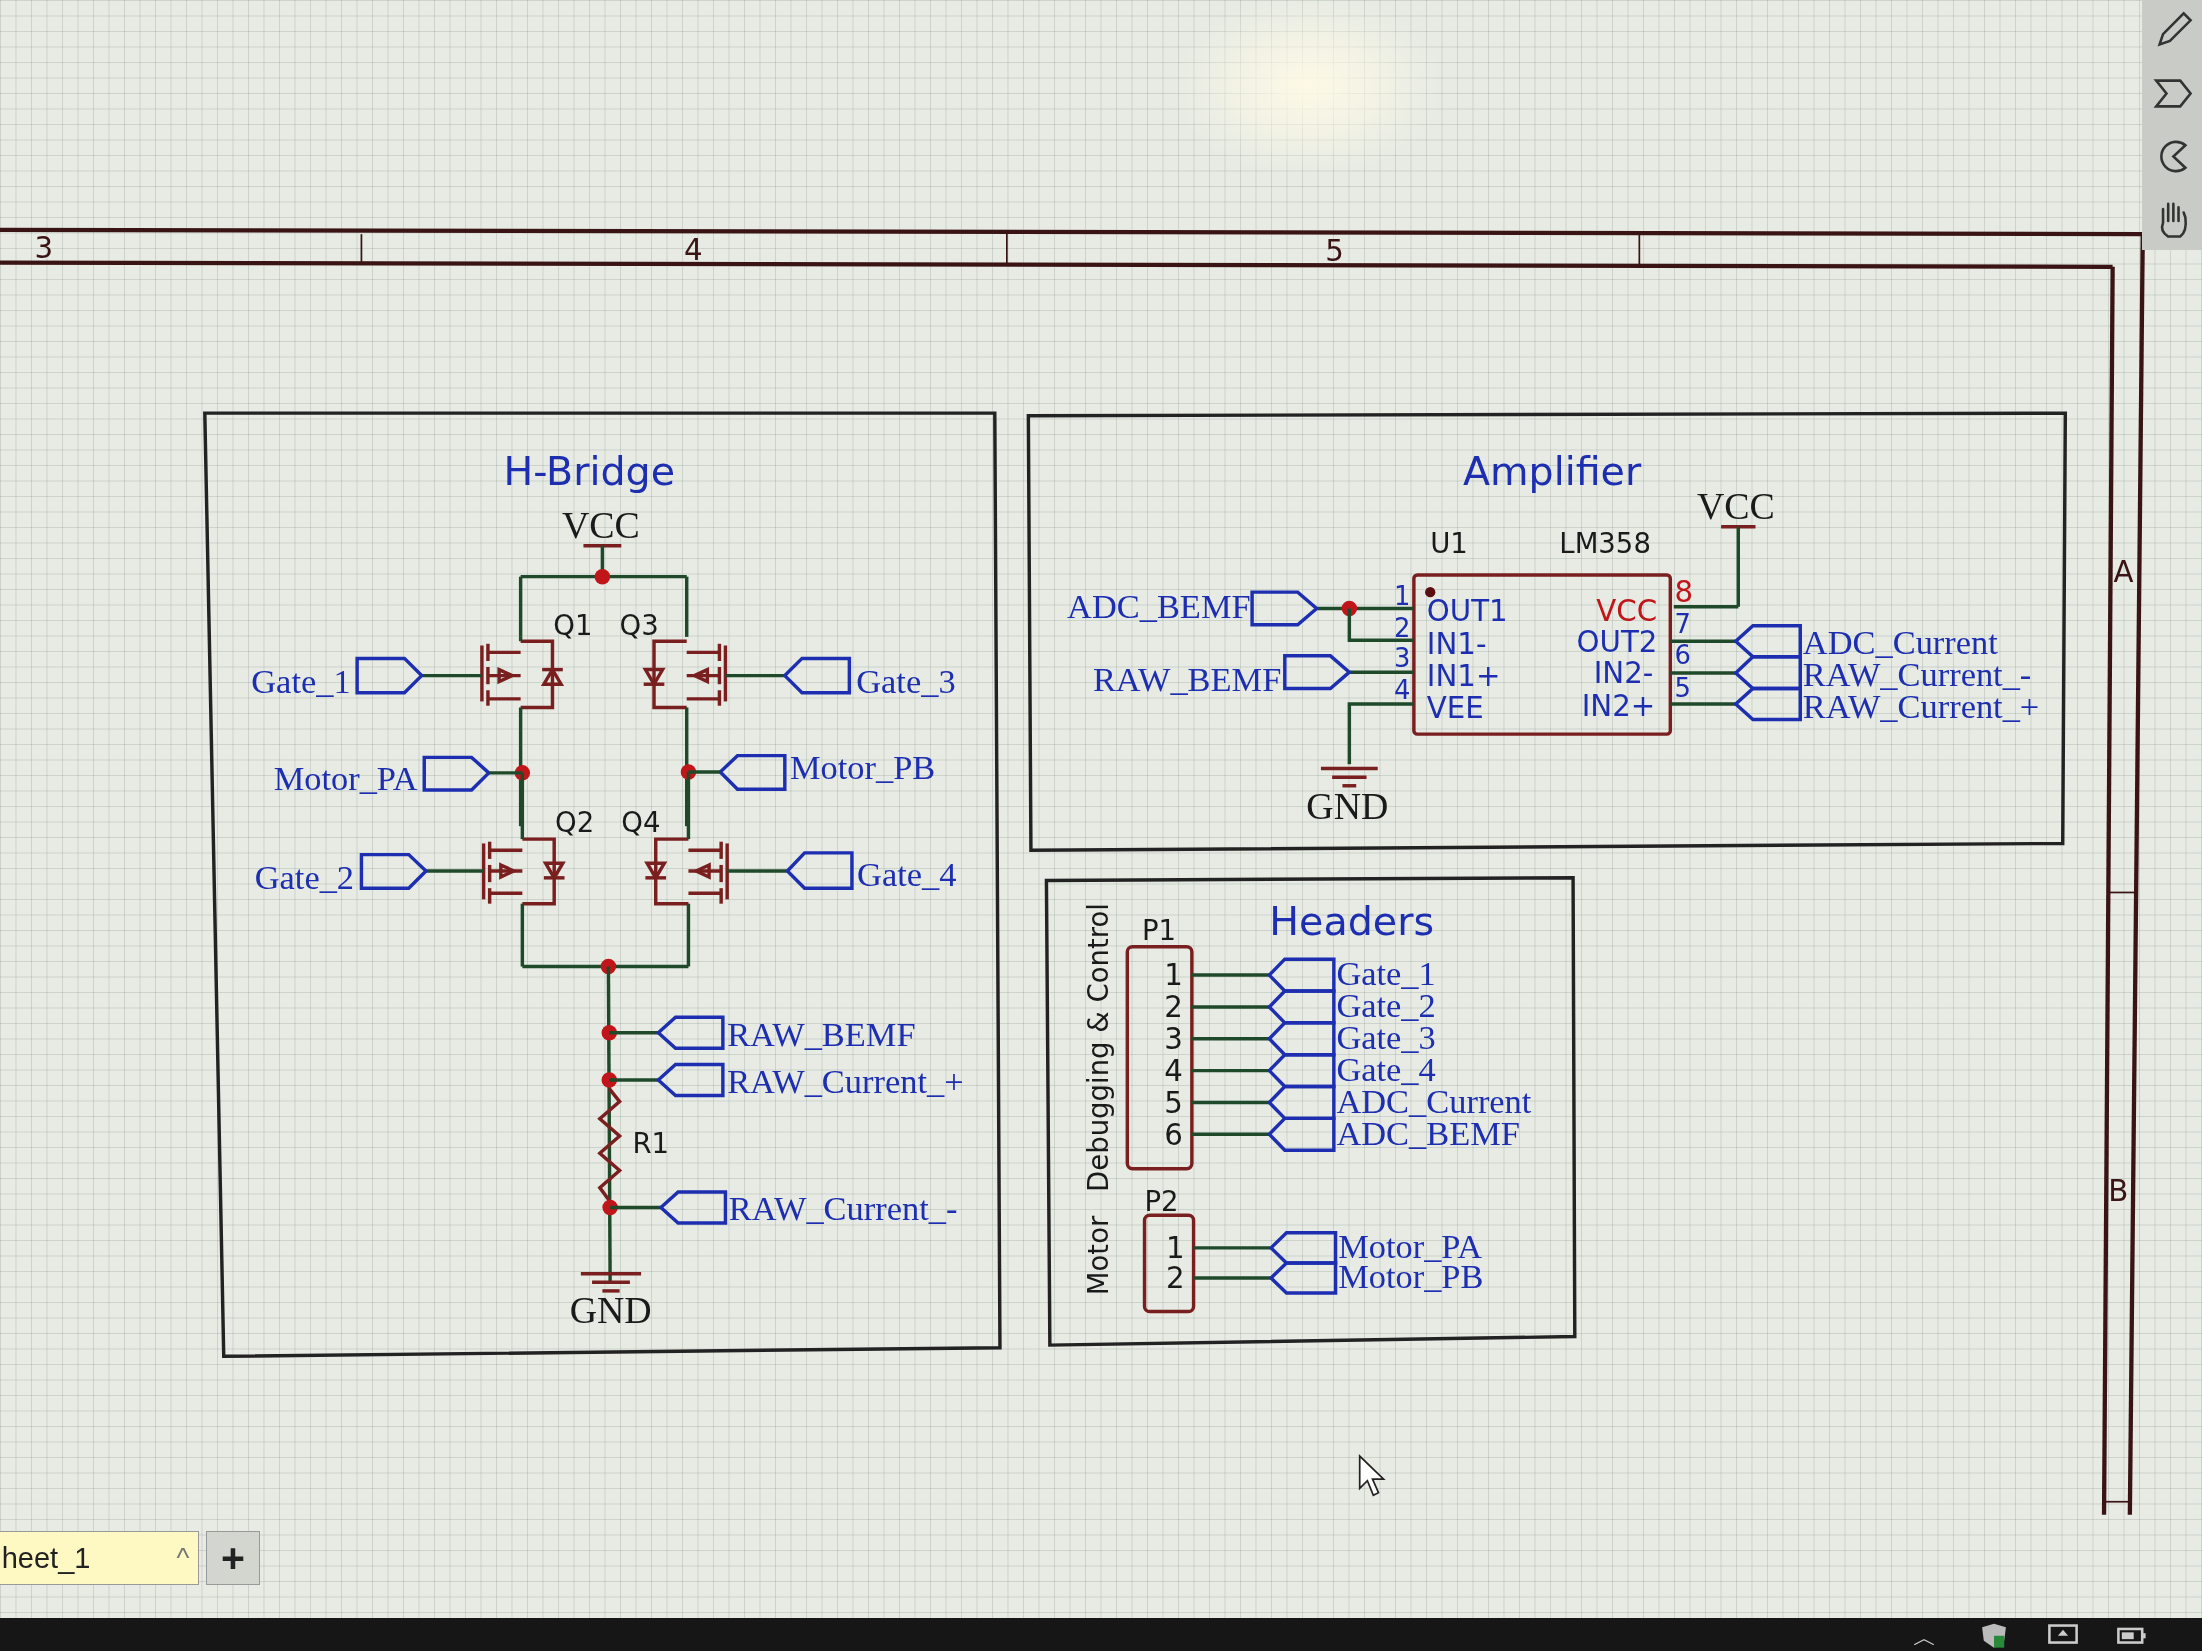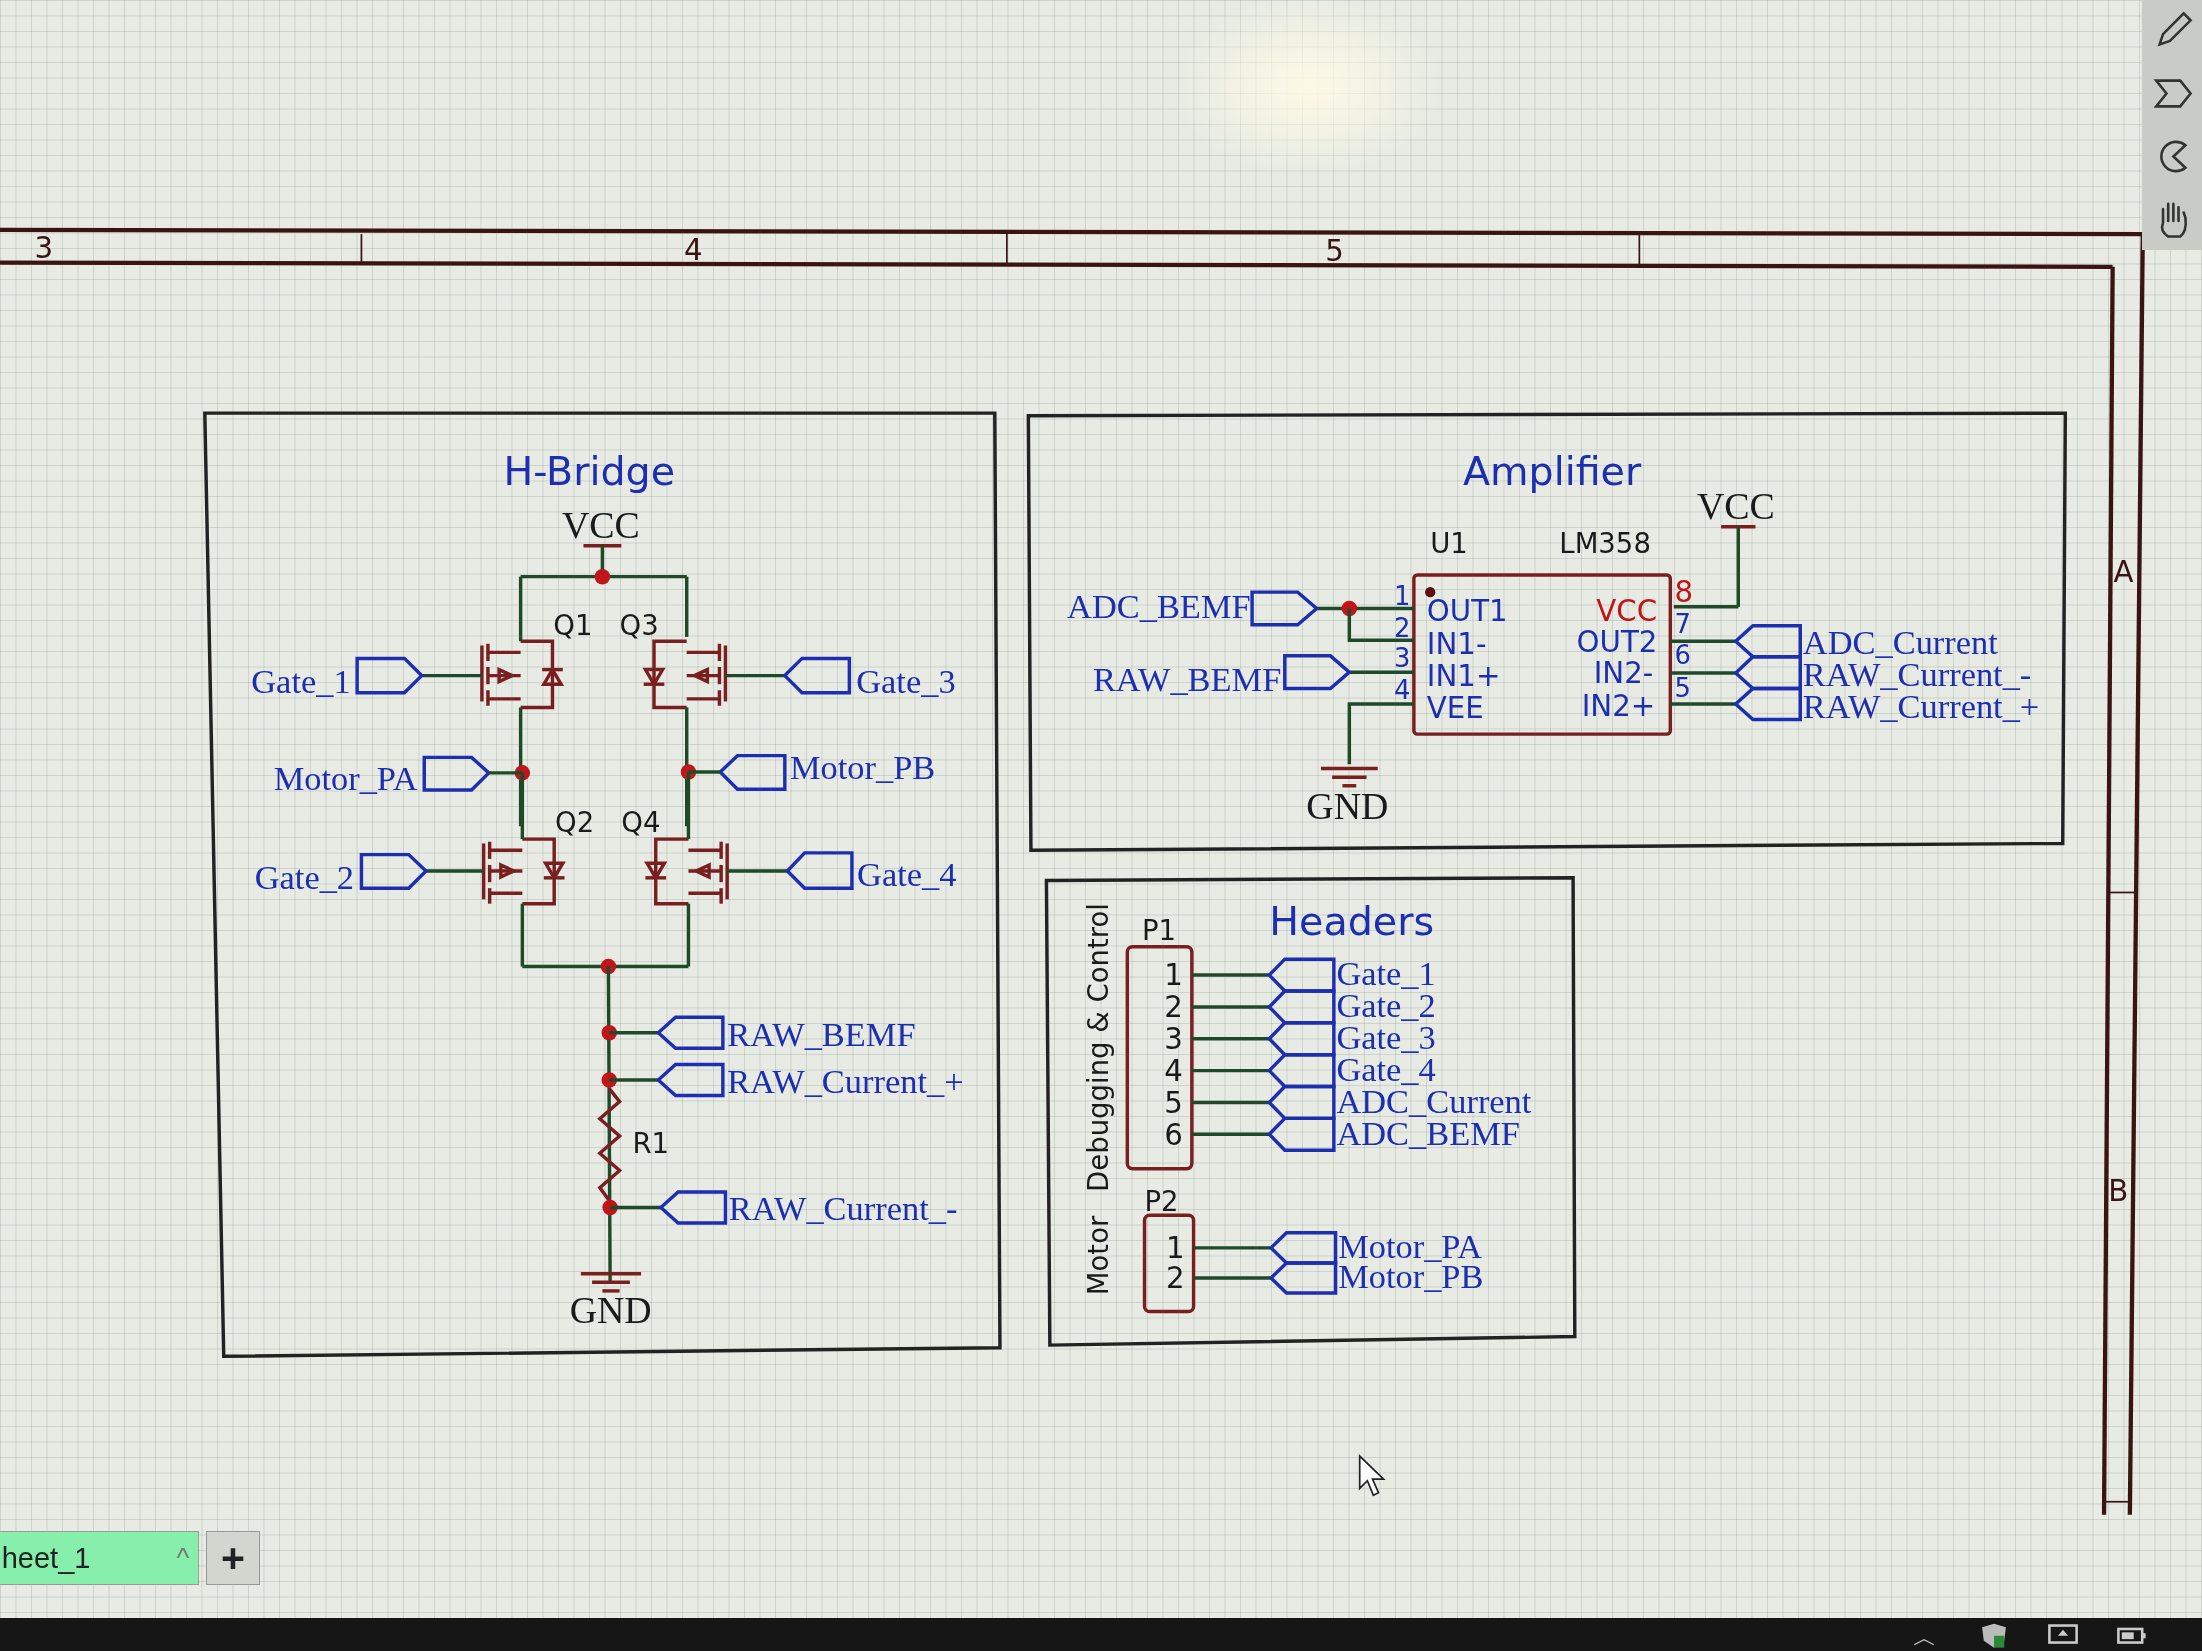--- a/index.html
+++ b/index.html
@@ -25,21 +25,21 @@
   .t-title{font-family:"DejaVu Sans",sans-serif;font-size:46px;fill:#1d2fb0;}
   .t-ref{font-family:"DejaVu Sans",sans-serif;font-size:32px;fill:#1a1a1a;}
   .t-pin{font-family:"DejaVu Sans",sans-serif;font-size:34px;fill:#1d2fb0;}
   .t-pinnum{font-family:"DejaVu Sans",sans-serif;font-size:30px;fill:#1d2fb0;}
   .t-pinred{font-family:"DejaVu Sans",sans-serif;font-size:34px;fill:#c0161a;}
   .t-zone{font-family:"DejaVu Sans",sans-serif;font-size:34px;fill:#3a1414;}
   .toolbar{position:absolute;left:2142px;top:0;width:60px;height:250px;background:#c9ccc6;
     display:flex;flex-direction:column;align-items:center;justify-content:space-around;}
   .toolbar .tool{width:43px;height:43px;}
   .sheet-tab{position:absolute;left:0;top:1531px;width:198px;height:52px;
-    background:#86efac;border:1.7px solid #999;border-left:none;display:flex;align-items:center;
+    background:#fef9c3;border:1.7px solid #999;border-left:none;display:flex;align-items:center;
     font-size:29px;color:#222;}
   .sheet-tab .lbl{margin-left:1.7px;flex:1;}
   .sheet-tab .chev{margin-right:8.6px;font-size:27.5px;color:#777;}
   .add-sheet{position:absolute;left:206px;top:1531px;width:52px;height:52px;background:#d3d6cf;
     border:1.7px solid #999;display:flex;align-items:center;justify-content:center;font-size:41px;font-weight:bold;color:#222;}
   .taskbar{position:absolute;left:0;top:1618px;width:2203px;height:34px;background:#161616;}
   .tray{position:absolute;top:1622px;width:34px;height:27.5px;color:#ccc;font-size:24px;text-align:center;}
   .cursor{position:absolute;left:1358px;top:1454px;width:29px;height:45px;}
 </style>
 </head>

